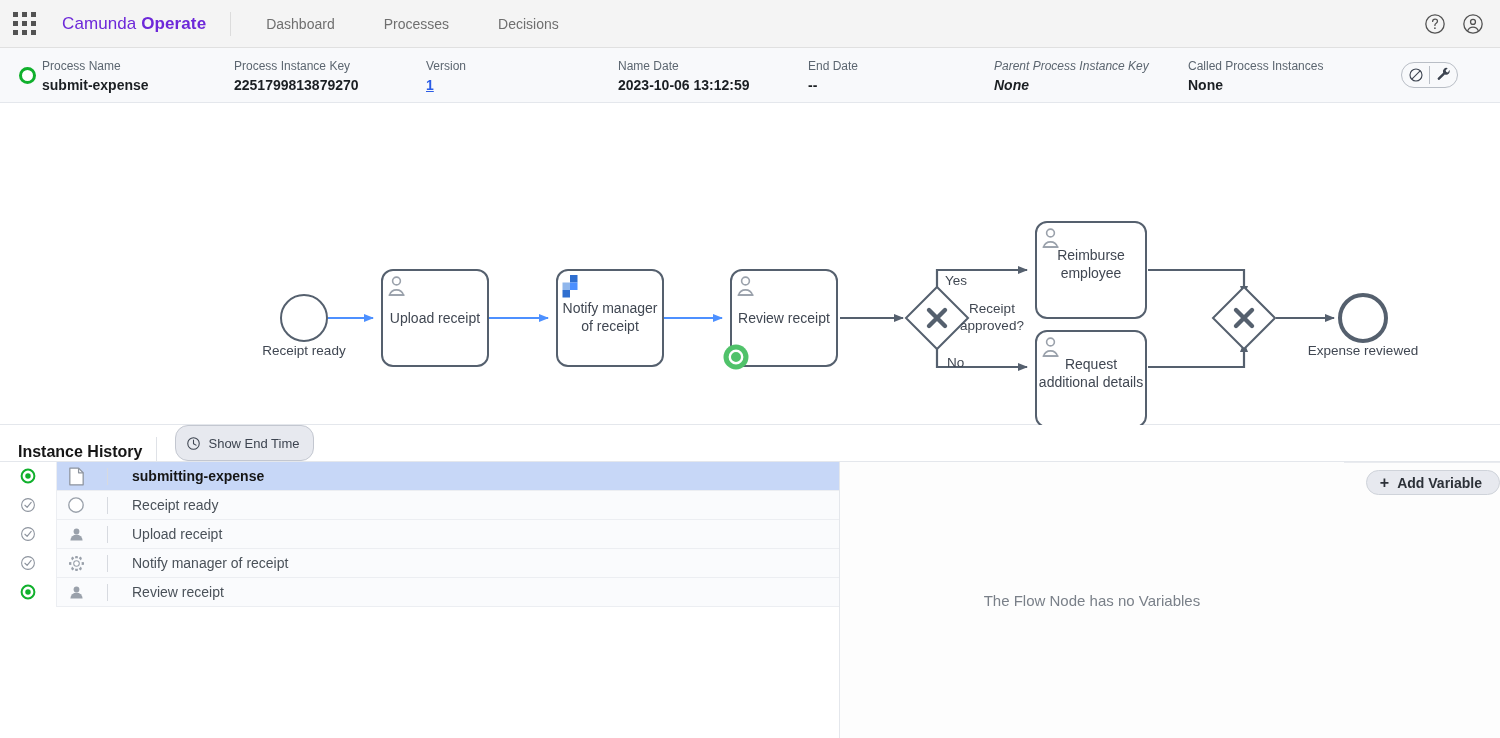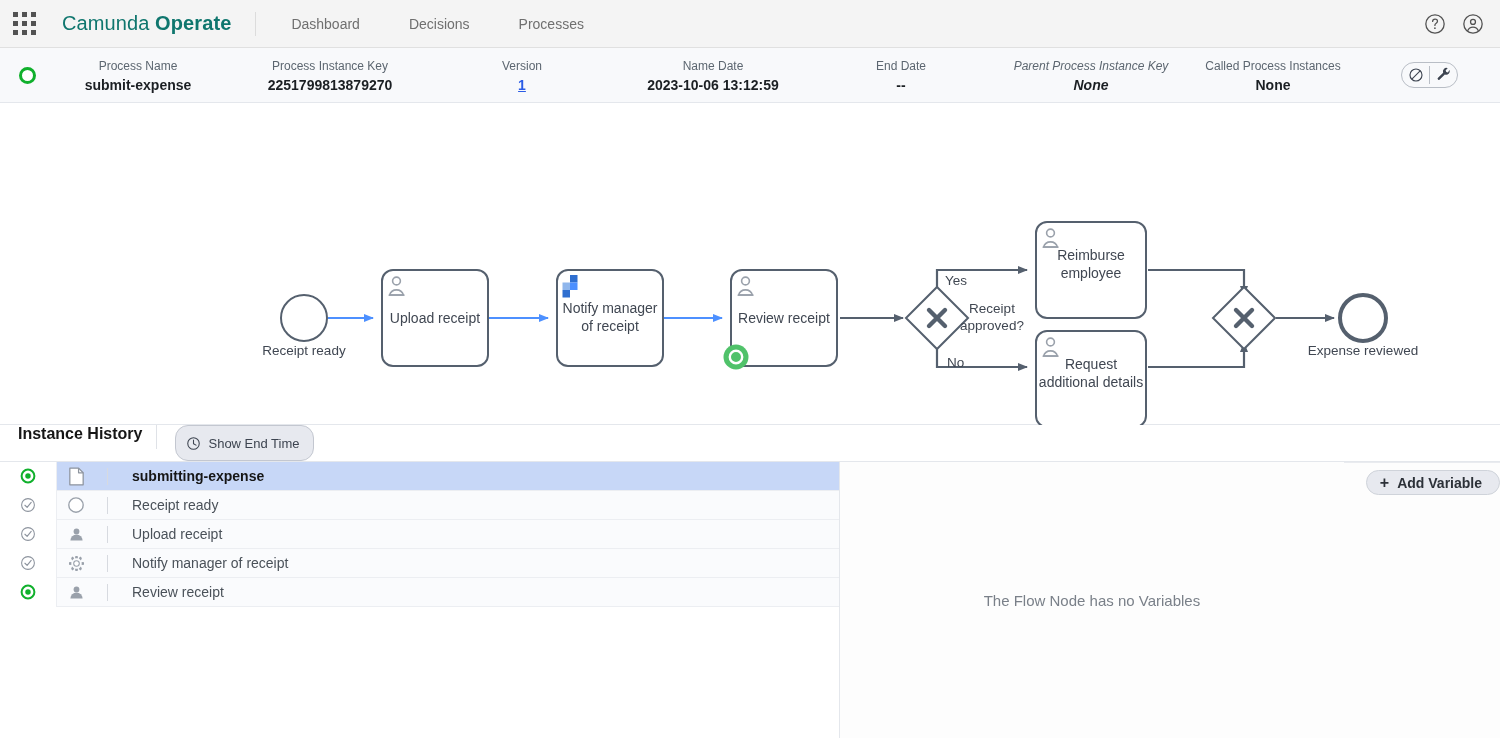--- a/index.html
+++ b/index.html
@@ -22,21 +22,21 @@
     width: 48px; height: 48px;
     display: flex; align-items: center; justify-content: center;
     cursor: pointer;
   }
   .apps-grid .dots {
     display: grid; grid-template-columns: repeat(3, 5px);
     grid-template-rows: repeat(3, 5px); gap: 4px;
   }
   .apps-grid .dots i { display: block; width: 5px; height: 5px; background: #525252; }
   .brand {
-    font-size: 20px; color: #0f766e; padding-left: 14px;
+    font-size: 17px; color: #6d28d9; padding-left: 14px;
     white-space: nowrap; letter-spacing: .1px;
   }
   .brand b { font-weight: 700; }
   .appbar-sep {
     width: 1px; height: 24px; background: #dcdcdc; margin-left: 24px;
   }
   .navlinks { display: flex; align-items: center; gap: 7px; margin-left: 14px; }
   .navlink {
     font-size: 14px; color: #6f6f6f; padding: 0 21px;
     line-height: 48px; cursor: pointer; white-space: nowrap;
@@ -53,21 +53,21 @@
     background: #f8f9fb;
     border-bottom: 1px solid #e4e7ec;
     display: flex; align-items: center;
     position: relative;
   }
   .state-dot-wrap { width: 42px; display: flex; justify-content: center; align-items: center; padding-left: 12px;}
   .ring {
     width: 17px; height: 17px; border-radius: 50%;
     border: 3px solid #10b02c; background: #fff;
   }
-  .meta-cols { display: flex; align-items: flex-start; flex: 1; padding-top: 2px; text-align: center; }
+  .meta-cols { display: flex; align-items: flex-start; flex: 1; padding-top: 2px; }
   .meta-col { display: flex; flex-direction: column; gap: 3px; }
   .meta-label { font-size: 12px; color: #5c6670; line-height: 14px; white-space: nowrap; }
   .meta-value { font-size: 14px; color: #1b1f23; font-weight: 700; line-height: 18px; white-space: nowrap; }
   .meta-value.link { color: #2b5ce6; font-weight: 700; text-decoration: underline; cursor: pointer; }
   .c1 { width: 192px; } .c2 { width: 192px; } .c3 { width: 192px; }
   .c4 { width: 190px; } .c5 { width: 186px; } .c6 { width: 194px; font-style: italic; } .c7 { width: 170px; }
   .action-pill {
     position: absolute; right: 42px; top: 50%; transform: translateY(-50%);
     display: flex; align-items: center;
     border: 1px solid #b9bec6; border-radius: 14px;
@@ -82,21 +82,21 @@
   
   .canvas {
     position: relative; width: 100%; height: 322px;
     background: #fff; border-bottom: 1px solid #e4e7ec;
   }
   .canvas svg { display: block; }
 
   
   .bottom { display: flex; flex-direction: column; height: 313px; }
   .panel-header {
-    height: 37px; display: flex; align-items: flex-start;
+    height: 37px; display: flex; align-items: flex-end;
     border-bottom: 1px solid #e4e7ec; background: #fff;
     flex: none;
   }
   .panel-title {
     font-size: 16px; font-weight: 700; color: #161616;
     padding: 0 14px 0 18px; white-space: nowrap;
   }
   .hdr-sep { width: 1px; height: 24px; background: #dfe2e7; }
   .toggle-btn {
     margin-left: 18px; height: 36px;
@@ -168,22 +168,22 @@
         <i></i>
         <i></i>
     </div>
   </div>
   <div class="brand">
     <span>Camunda </span><b>Operate</b>
   </div>
   <div class="appbar-sep"></div>
   <div class="navlinks">
     <div class="navlink">Dashboard</div>
+    <div class="navlink">Processes</div>
     <div class="navlink">Decisions</div>
-    <div class="navlink">Processes</div>
   </div>
   <div class="appbar-right">
     <svg class="circ-icon" viewBox="0 0 24 24">
       <circle cx="12" cy="12" r="10" fill="none" stroke="#525252" stroke-width="1.4"></circle>
       <path d="M9.4 9.2c0-1.5 1.2-2.5 2.7-2.5s2.6 1 2.6 2.3c0 1.2-.7 1.8-1.7 2.4-.8.5-1.1 1-1.1 1.9v.3" fill="none" stroke="#525252" stroke-width="1.4" stroke-linecap="round"></path>
       <circle cx="11.9" cy="16.6" r=".95" fill="#525252"></circle>
     </svg>
     <svg class="circ-icon" viewBox="0 0 24 24">
       <circle cx="12" cy="12" r="10" fill="none" stroke="#525252" stroke-width="1.4"></circle>
       <circle cx="12" cy="9.7" r="2.7" fill="none" stroke="#525252" stroke-width="1.4"></circle>

